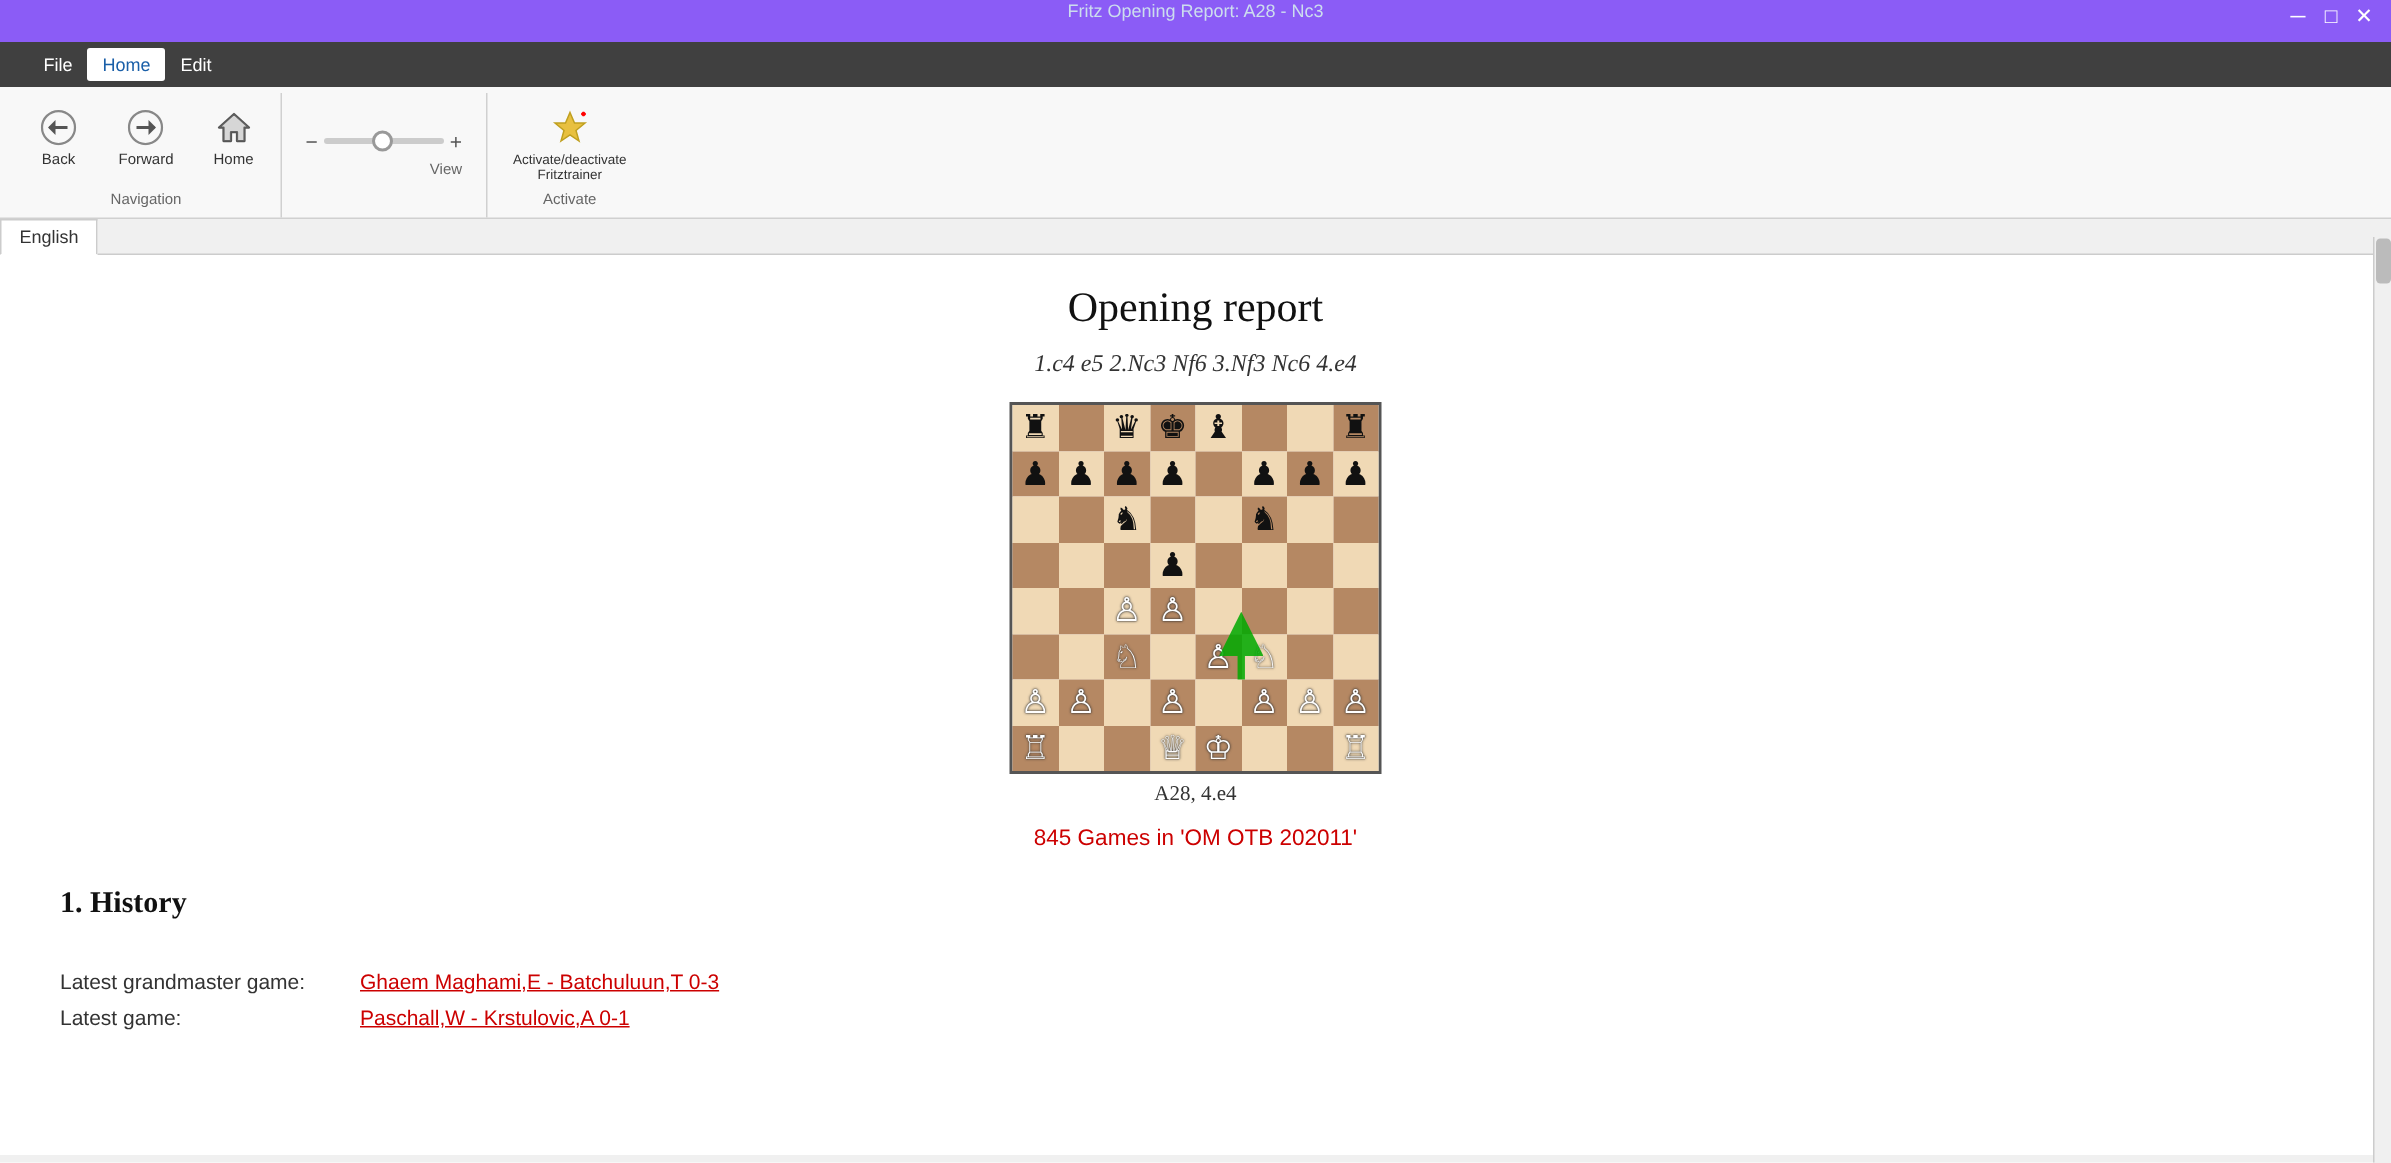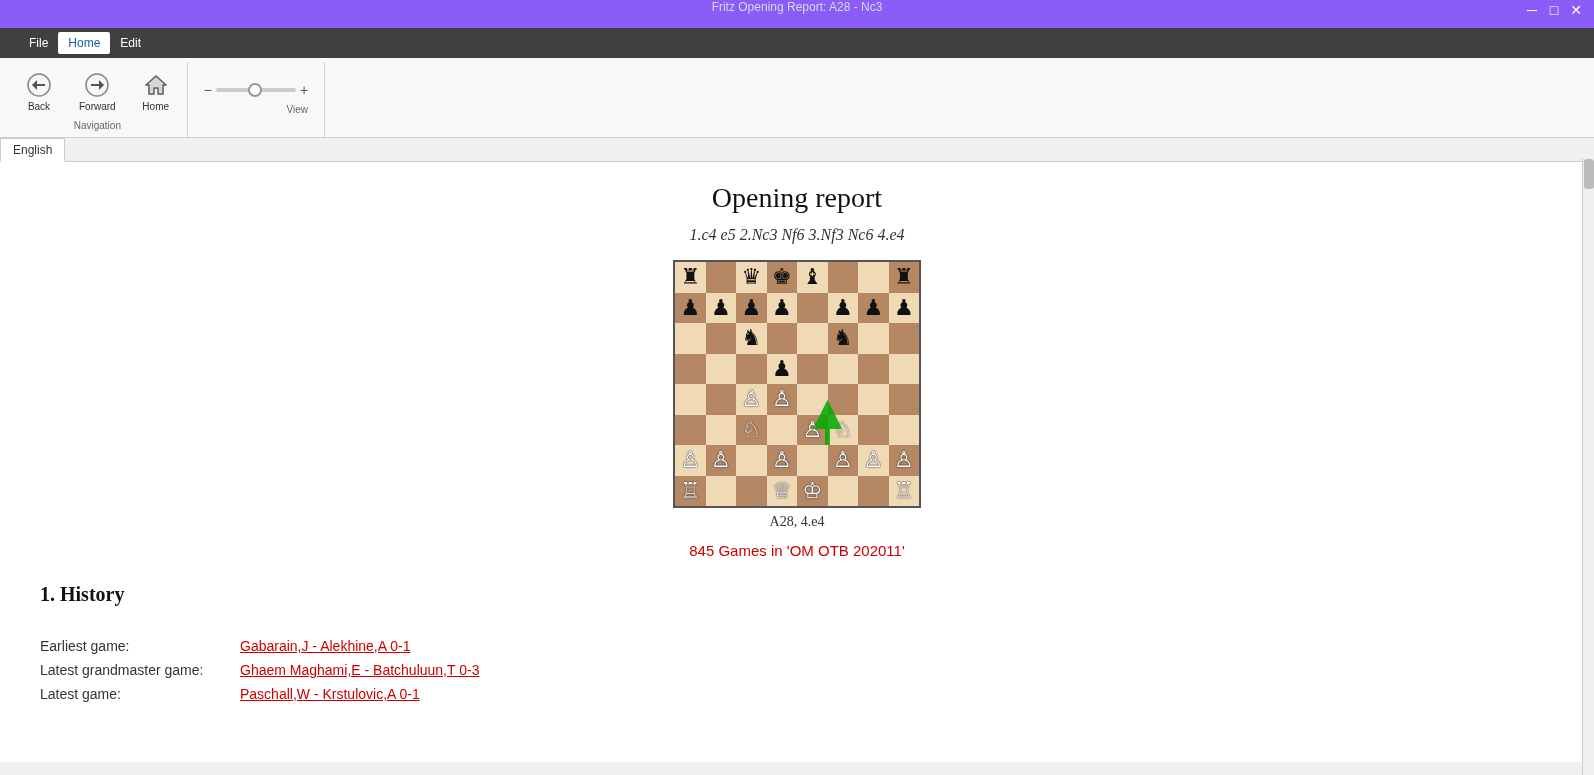--- a/index.html
+++ b/index.html
@@ -343,20 +343,37 @@
     <div class="slider-row">
       <span class="slider-minus">−</span>
       <div class="slider-track">
         <div class="slider-thumb"></div>
       </div>
       <span class="slider-plus">+</span>
     </div>
     <div class="ribbon-group-label">View</div>
   </div>
 
+  <div class="ribbon-group">
+    <div class="ribbon-group-buttons">
+      <button class="ribbon-btn">
+        <div class="ribbon-icon">
+          <svg width="24" height="24" viewBox="0 0 24 24">
+            <star></star>
+            <polygon points="12,2 15,9 22,9 16,14 18,21 12,17 6,21 8,14 2,9 9,9" fill="#e8c040" stroke="#c0a020" stroke-width="1"></polygon>
+            <line x1="20" y1="4" x2="22" y2="2" stroke="red" stroke-width="2"></line>
+            <line x1="20" y1="2" x2="22" y2="4" stroke="red" stroke-width="2"></line>
+          </svg>
+        </div>
+        <span style="font-size:9px; text-align:center; white-space:pre-line;">Activate/deactivate
+Fritztrainer</span>
+      </button>
+    </div>
+    <div class="ribbon-group-label">Activate</div>
+  </div>
 </div>
 
 <div class="tab-bar">
   <div class="tab active">English</div>
 </div>
 
 <div class="main-content">
   <h1 class="report-title">Opening report</h1>
   <p class="report-moves">1.c4 e5 2.Nc3 Nf6 3.Nf3 Nc6 4.e4</p>
 
@@ -497,24 +514,20 @@
         </div>
       </div>
     <div class="board-label">A28, 4.e4</div>
   </div>
 
   <a class="games-link">845 Games in 'OM OTB 202011'</a>
 
   <h2 class="section-title">1. History</h2>
 
   <div class="history-row">
-    <span class="history-label">Earliest game:</span>
-    <span class="history-value">Gabarain,J - Alekhine,A 0-1</span>
-  </div>
-  <div class="history-row">
     <span class="history-label">Latest grandmaster game:</span>
     <span class="history-value">Ghaem Maghami,E - Batchuluun,T 0-3</span>
   </div>
   <div class="history-row">
     <span class="history-label">Latest game:</span>
     <span class="history-value">Paschall,W - Krstulovic,A 0-1</span>
   </div>
 </div>
 
 <div class="scrollbar">

